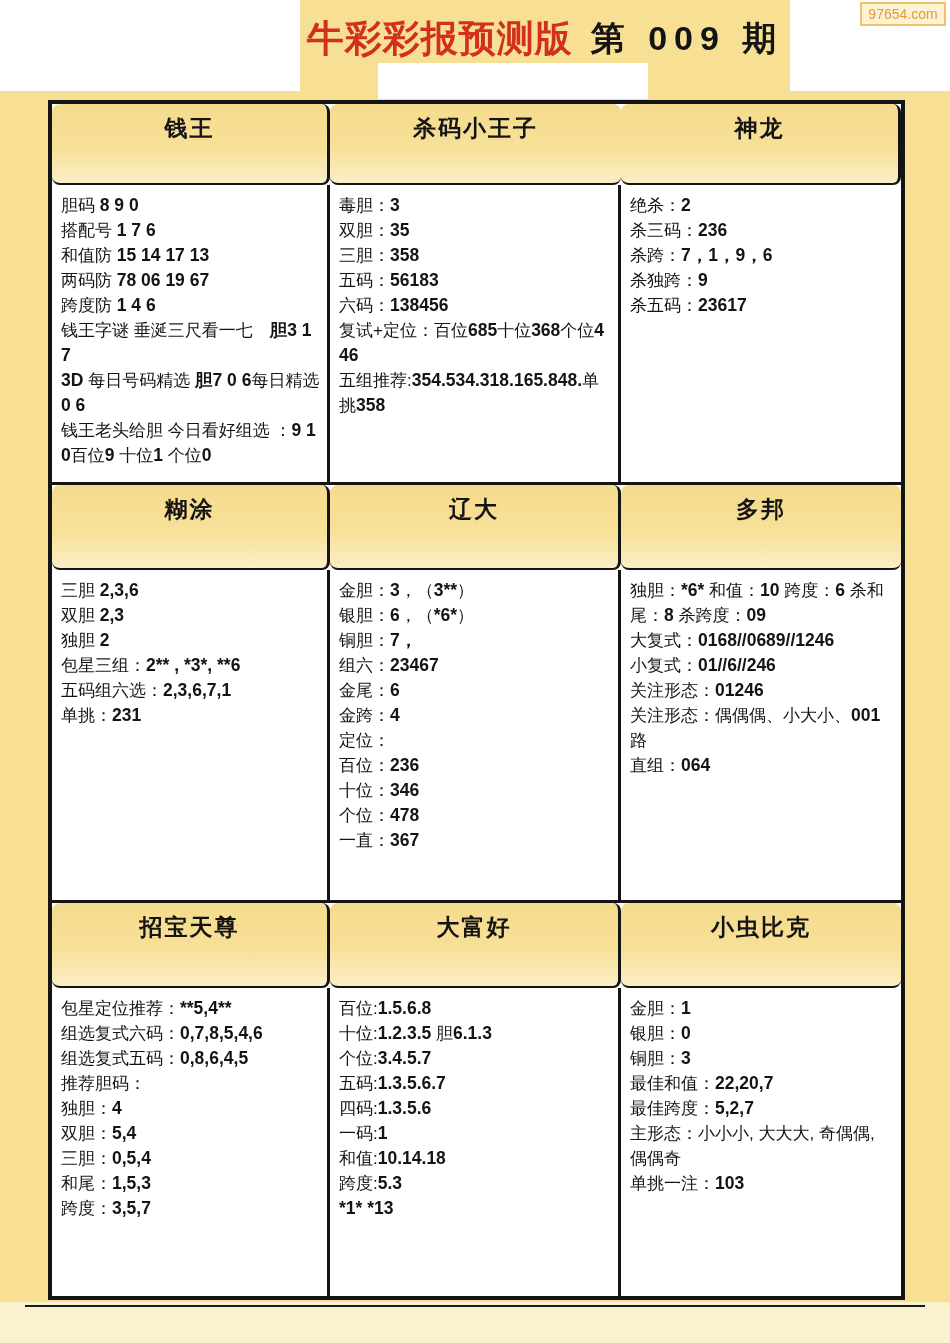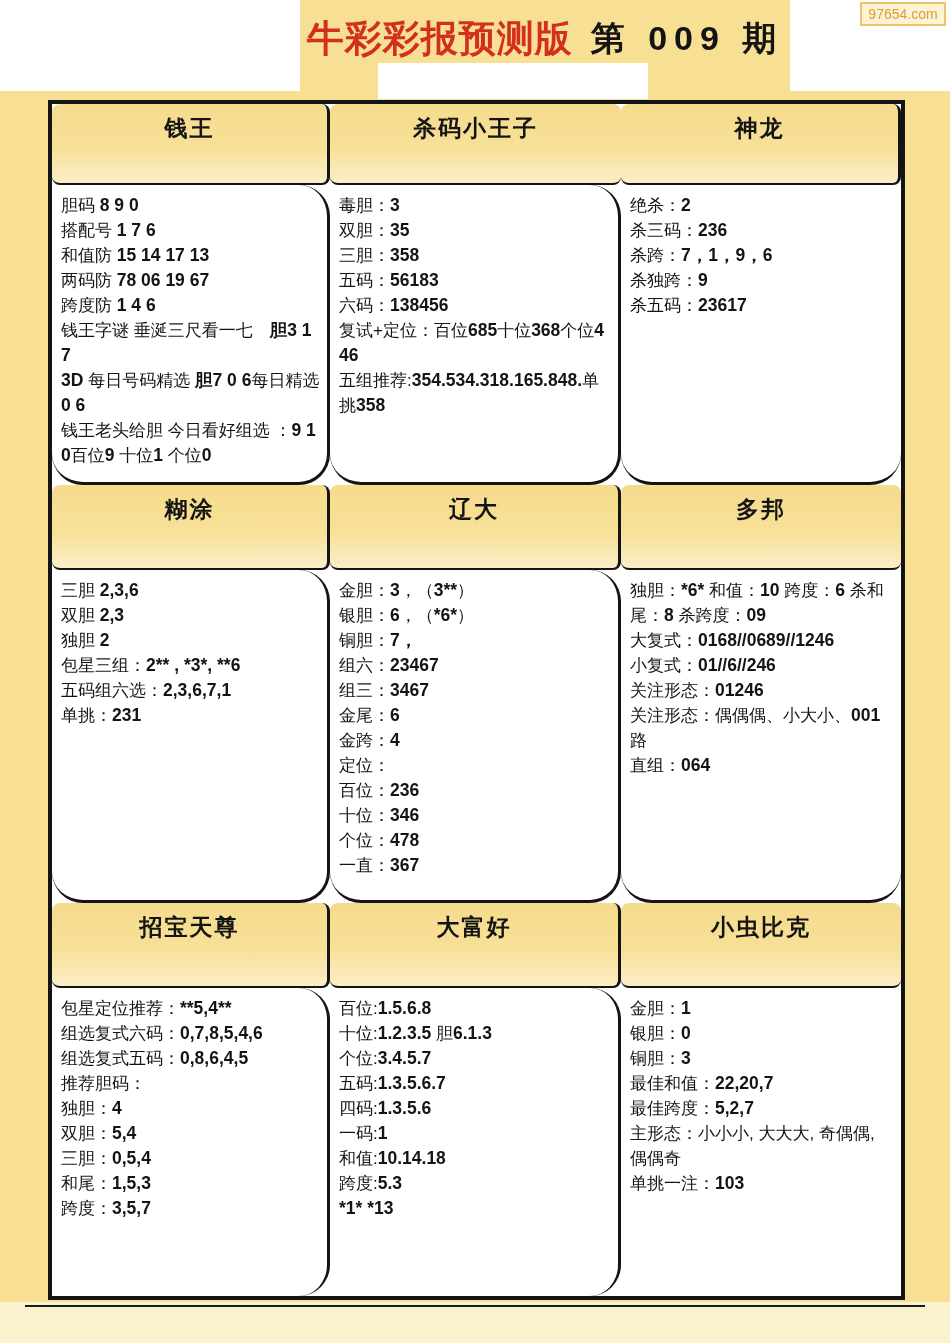--- a/index.html
+++ b/index.html
@@ -34,21 +34,21 @@
   }
   .cell { border-right:3px solid #141414; border-bottom:3px solid #141414; overflow:hidden; }
   .cell.lastcol { border-right:none; }
   .cell.lastrow { border-bottom:none; }
   .hcell {
     background:linear-gradient(180deg,#F5DB8C 0%,#F7E098 55%,#FBEEC6 100%);
     border-bottom-width:2px;
     display:flex; justify-content:center; align-items:flex-start;
     padding-top:9px; font-size:23px; font-weight:700; letter-spacing:2px;border-radius:8px;
   }
-  .ccell { padding:8px 6px 0 9px; font-size:17px; line-height:25px; background:#fff;border-radius:31px; }
+  .ccell { padding:8px 6px 0 9px; font-size:17px; line-height:25px; background:#fff; }
   .line { white-space:normal; word-break:break-all; }
   .b { font-weight:700; font-size:17.5px; }
 </style>
 </head>
 <body>
 
 <div class="page">
 
   <div class="top-white"></div>
 
@@ -116,21 +116,20 @@
         <div class="line"><span>独胆 </span><span class="b">2</span></div>
         <div class="line"><span>包星三组：</span><span class="b">2** , *3*, **6</span></div>
         <div class="line"><span>五码组六选：</span><span class="b">2,3,6,7,1</span></div>
         <div class="line"><span>单挑：</span><span class="b">231</span></div>
       </div>
     <div class="cell ccell">
         <div class="line"><span>金胆：</span><span class="b">3</span><span>，（</span><span class="b">3**</span><span>）</span></div>
         <div class="line"><span>银胆：</span><span class="b">6</span><span>，（</span><span class="b">*6*</span><span>）</span></div>
         <div class="line"><span>铜胆：</span><span class="b">7，</span></div>
         <div class="line"><span>组六：</span><span class="b">23467</span></div>
-        <div class="line"><span>组三：</span><span class="b">3467</span></div>
         <div class="line"><span>金尾：</span><span class="b">6</span></div>
         <div class="line"><span>金跨：</span><span class="b">4</span></div>
         <div class="line"><span>定位：</span></div>
         <div class="line"><span>百位：</span><span class="b">236</span></div>
         <div class="line"><span>十位：</span><span class="b">346</span></div>
         <div class="line"><span>个位：</span><span class="b">478</span></div>
         <div class="line"><span>一直：</span><span class="b">367</span></div>
       </div>
     <div class="cell ccell lastcol">
         <div class="line"><span>独胆：</span><span class="b">*6*</span><span> 和值：</span><span class="b">10</span><span> 跨度：</span><span class="b">6</span><span> 杀和尾：</span><span class="b">8</span><span> 杀跨度：</span><span class="b">09</span></div>

